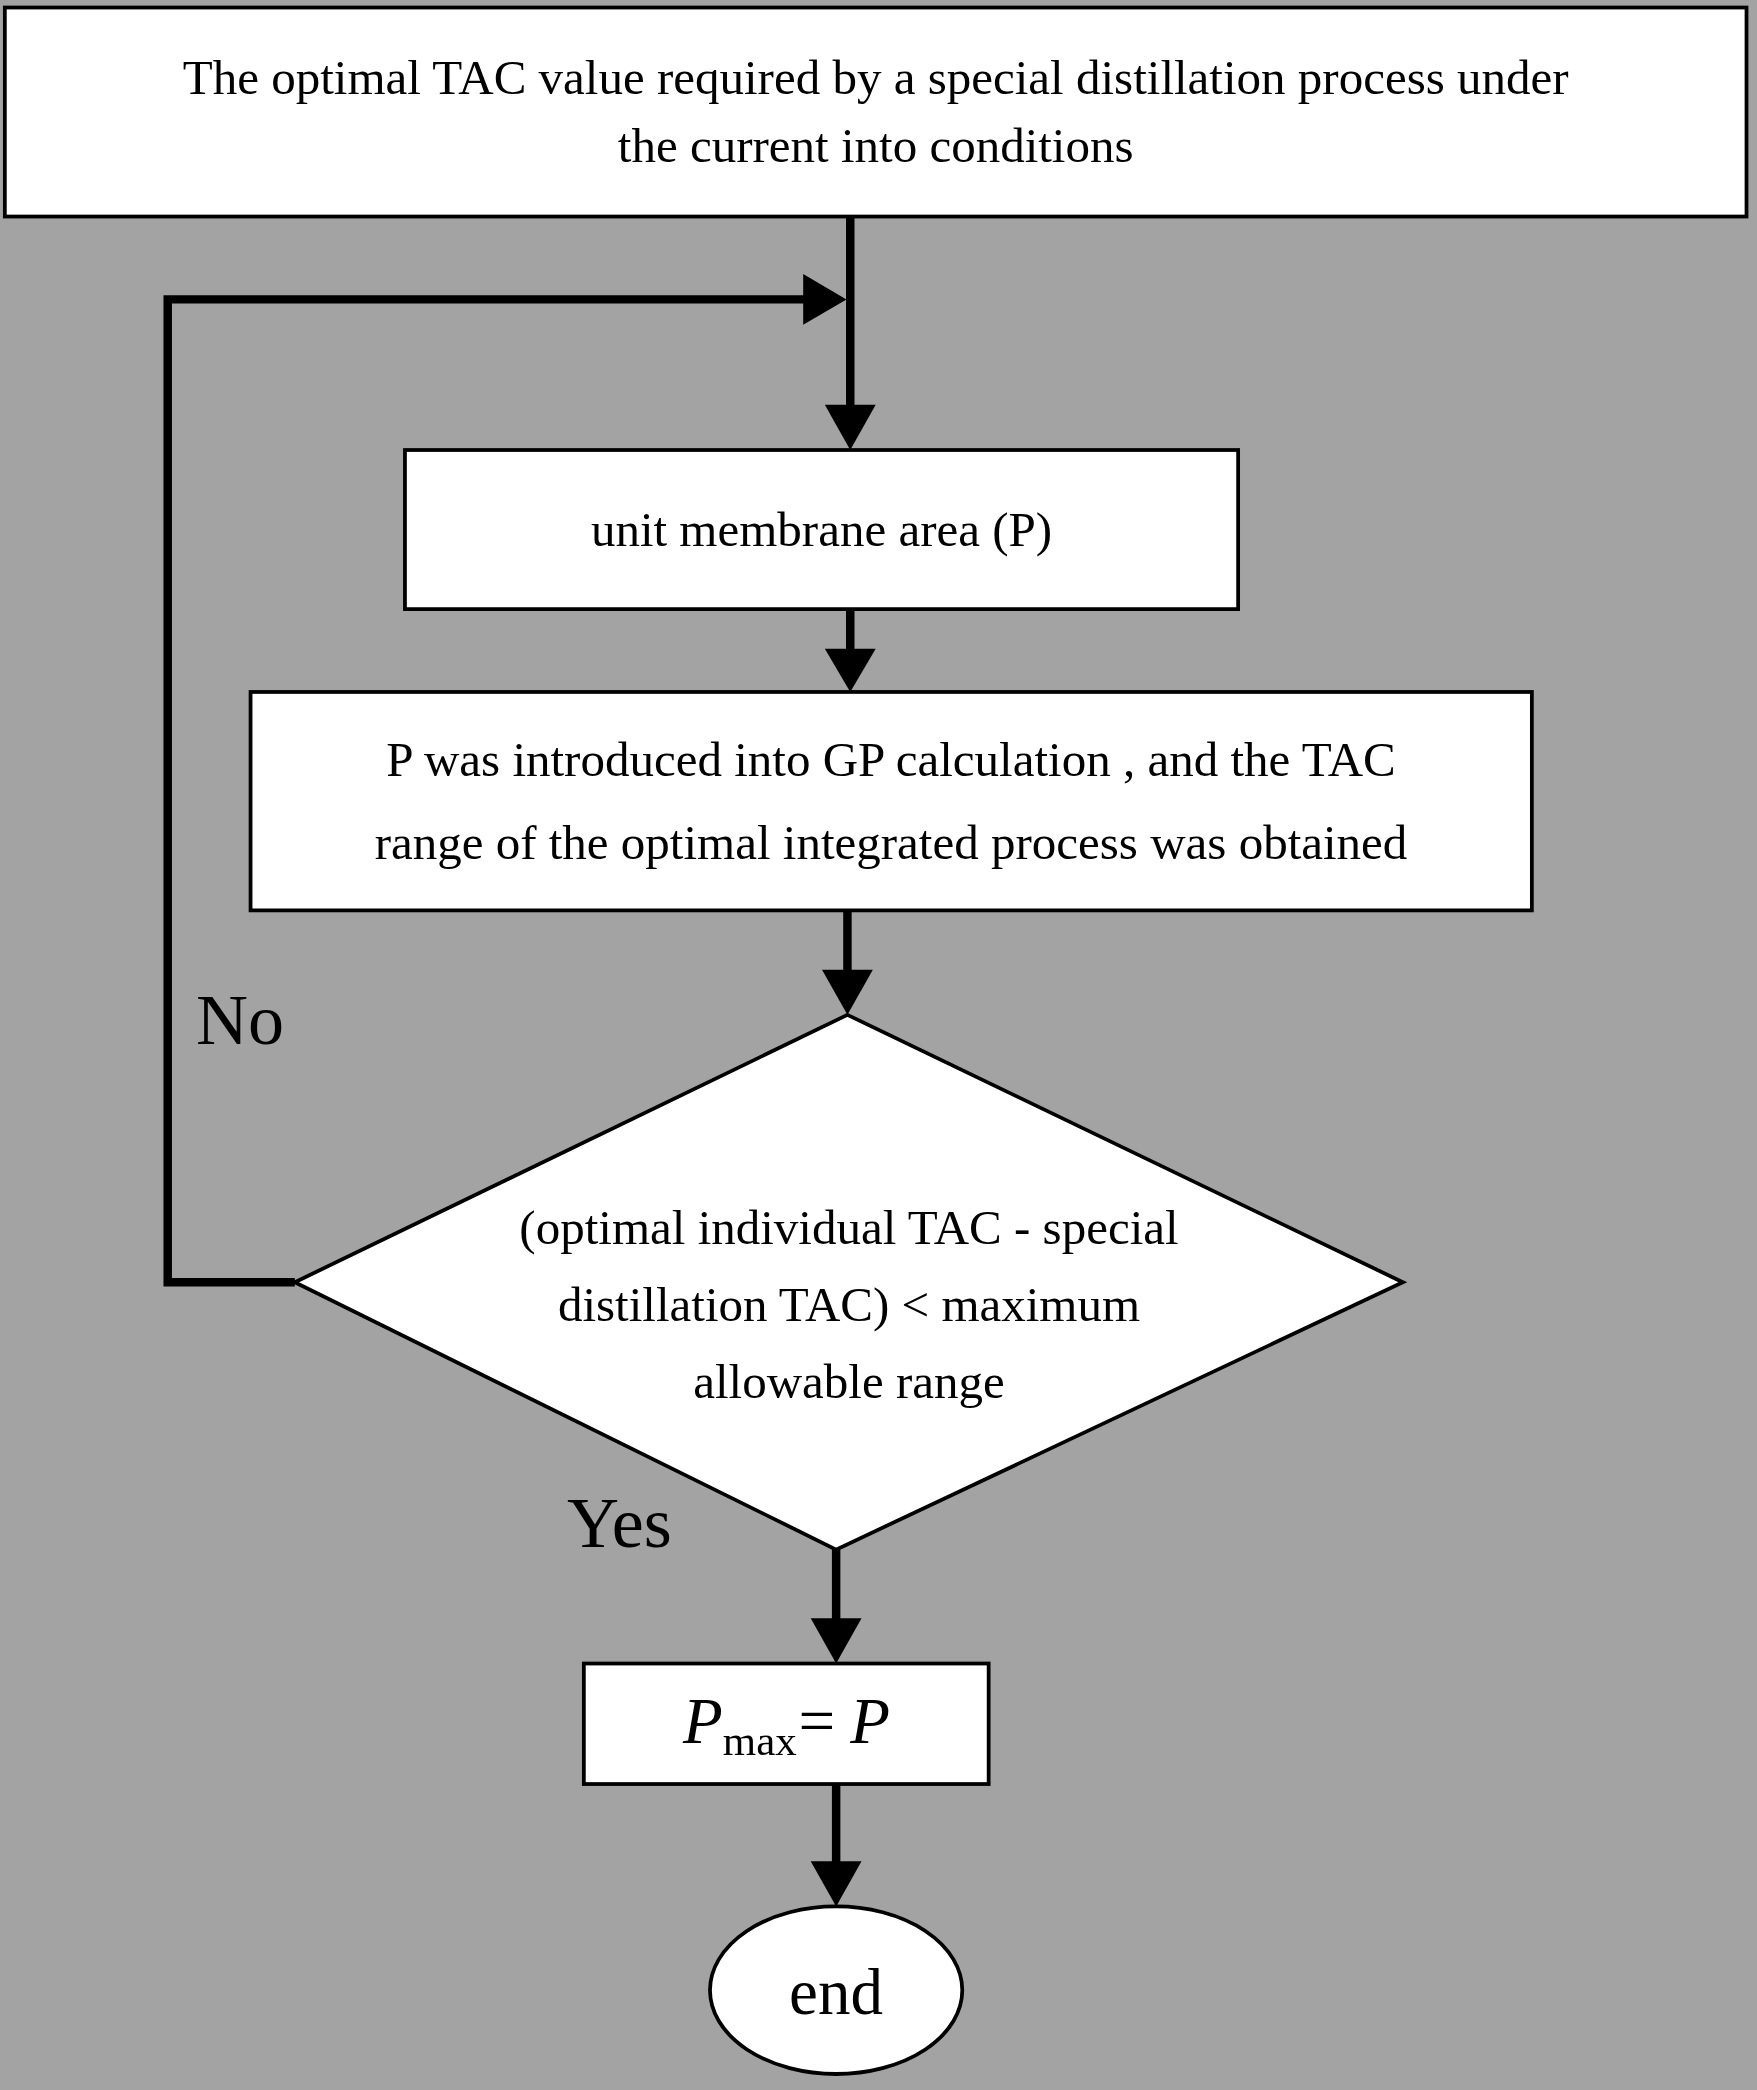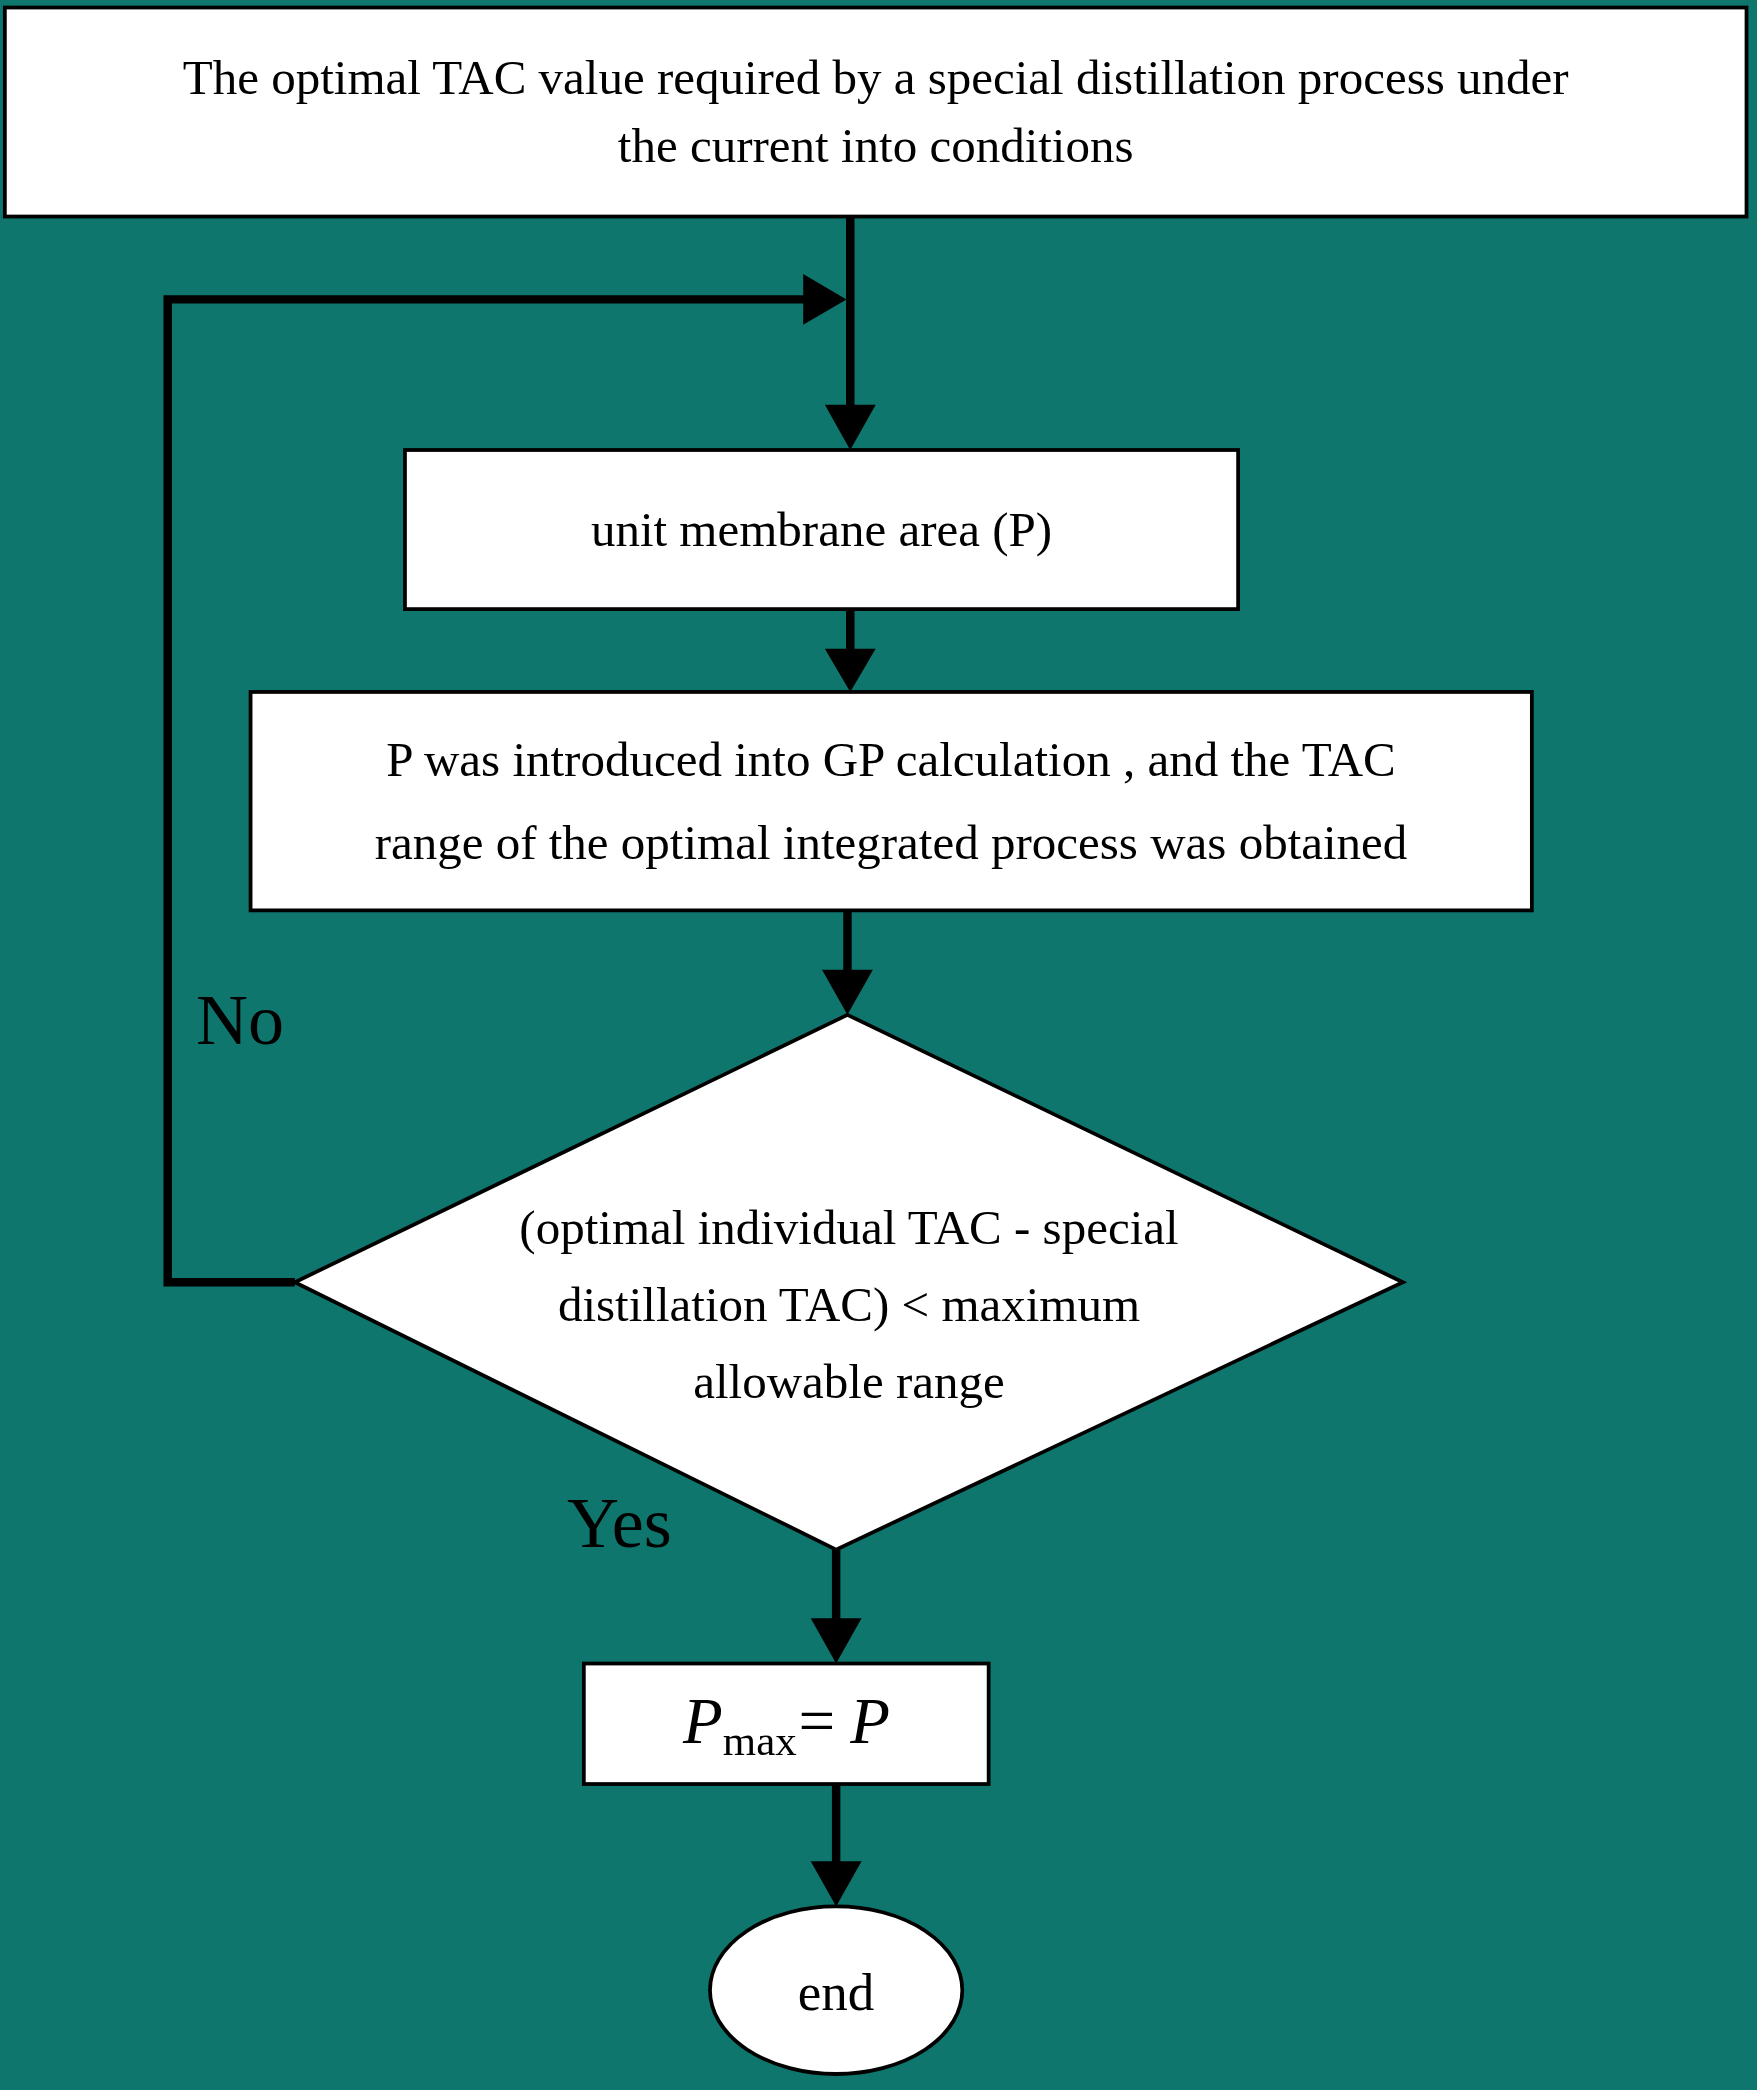--- a/index.html
+++ b/index.html
@@ -4,21 +4,21 @@
 <style>
   html, body {
     margin: 0;
     padding: 0;
     background: #ffffff;
   }
   .canvas {
     position: relative;
     width: 1757px;
     height: 2090px;
-    background: #0f766e;
+    background: #a3a3a3;
     font-family: "Liberation Serif", "DejaVu Serif", serif;
     color: #000000;
     overflow: hidden;
   }
   svg.flow {
     position: absolute;
     left: 0;
     top: 0;
     width: 1757px;
     height: 2090px;
@@ -33,21 +33,21 @@
     font-size: 49px;
     line-height: 70px;
     color: #000;
   }
   .node-text .tline { display: block; white-space: nowrap; }
   #t-start  { left: 4.7px;   top: 7.5px;    width: 1742px; height: 209px; line-height: 68px; }
   #t-set    { left: 405px; top: 450px;  width: 833px;  height: 159px; line-height: 72px; }
   #t-gp     { left: 250px; top: 692px;  width: 1282px; height: 218px; line-height: 83px; }
   #t-dec    { left: 295px; top: 1123px; width: 1108px; height: 362px; line-height: 77px; }
   #t-assign { left: 584px; top: 1664px; width: 405px;  height: 121px; font-size: 65px; }
-  #t-end    { left: 711px; top: 1909px; width: 250px;  height: 166px; font-size: 53px; }
+  #t-end    { left: 711px; top: 1909px; width: 250px;  height: 166px; font-size: 65px; }
   .edge-label {
     position: absolute;
     font-size: 72px;
     line-height: 66px;
     color: #000;
   }
   #no-label  { left: 196px; top: 987px; }
   #yes-label { left: 567px; top: 1490px; }
   .formula { white-space: nowrap; }
   .formula i { font-style: italic; }

